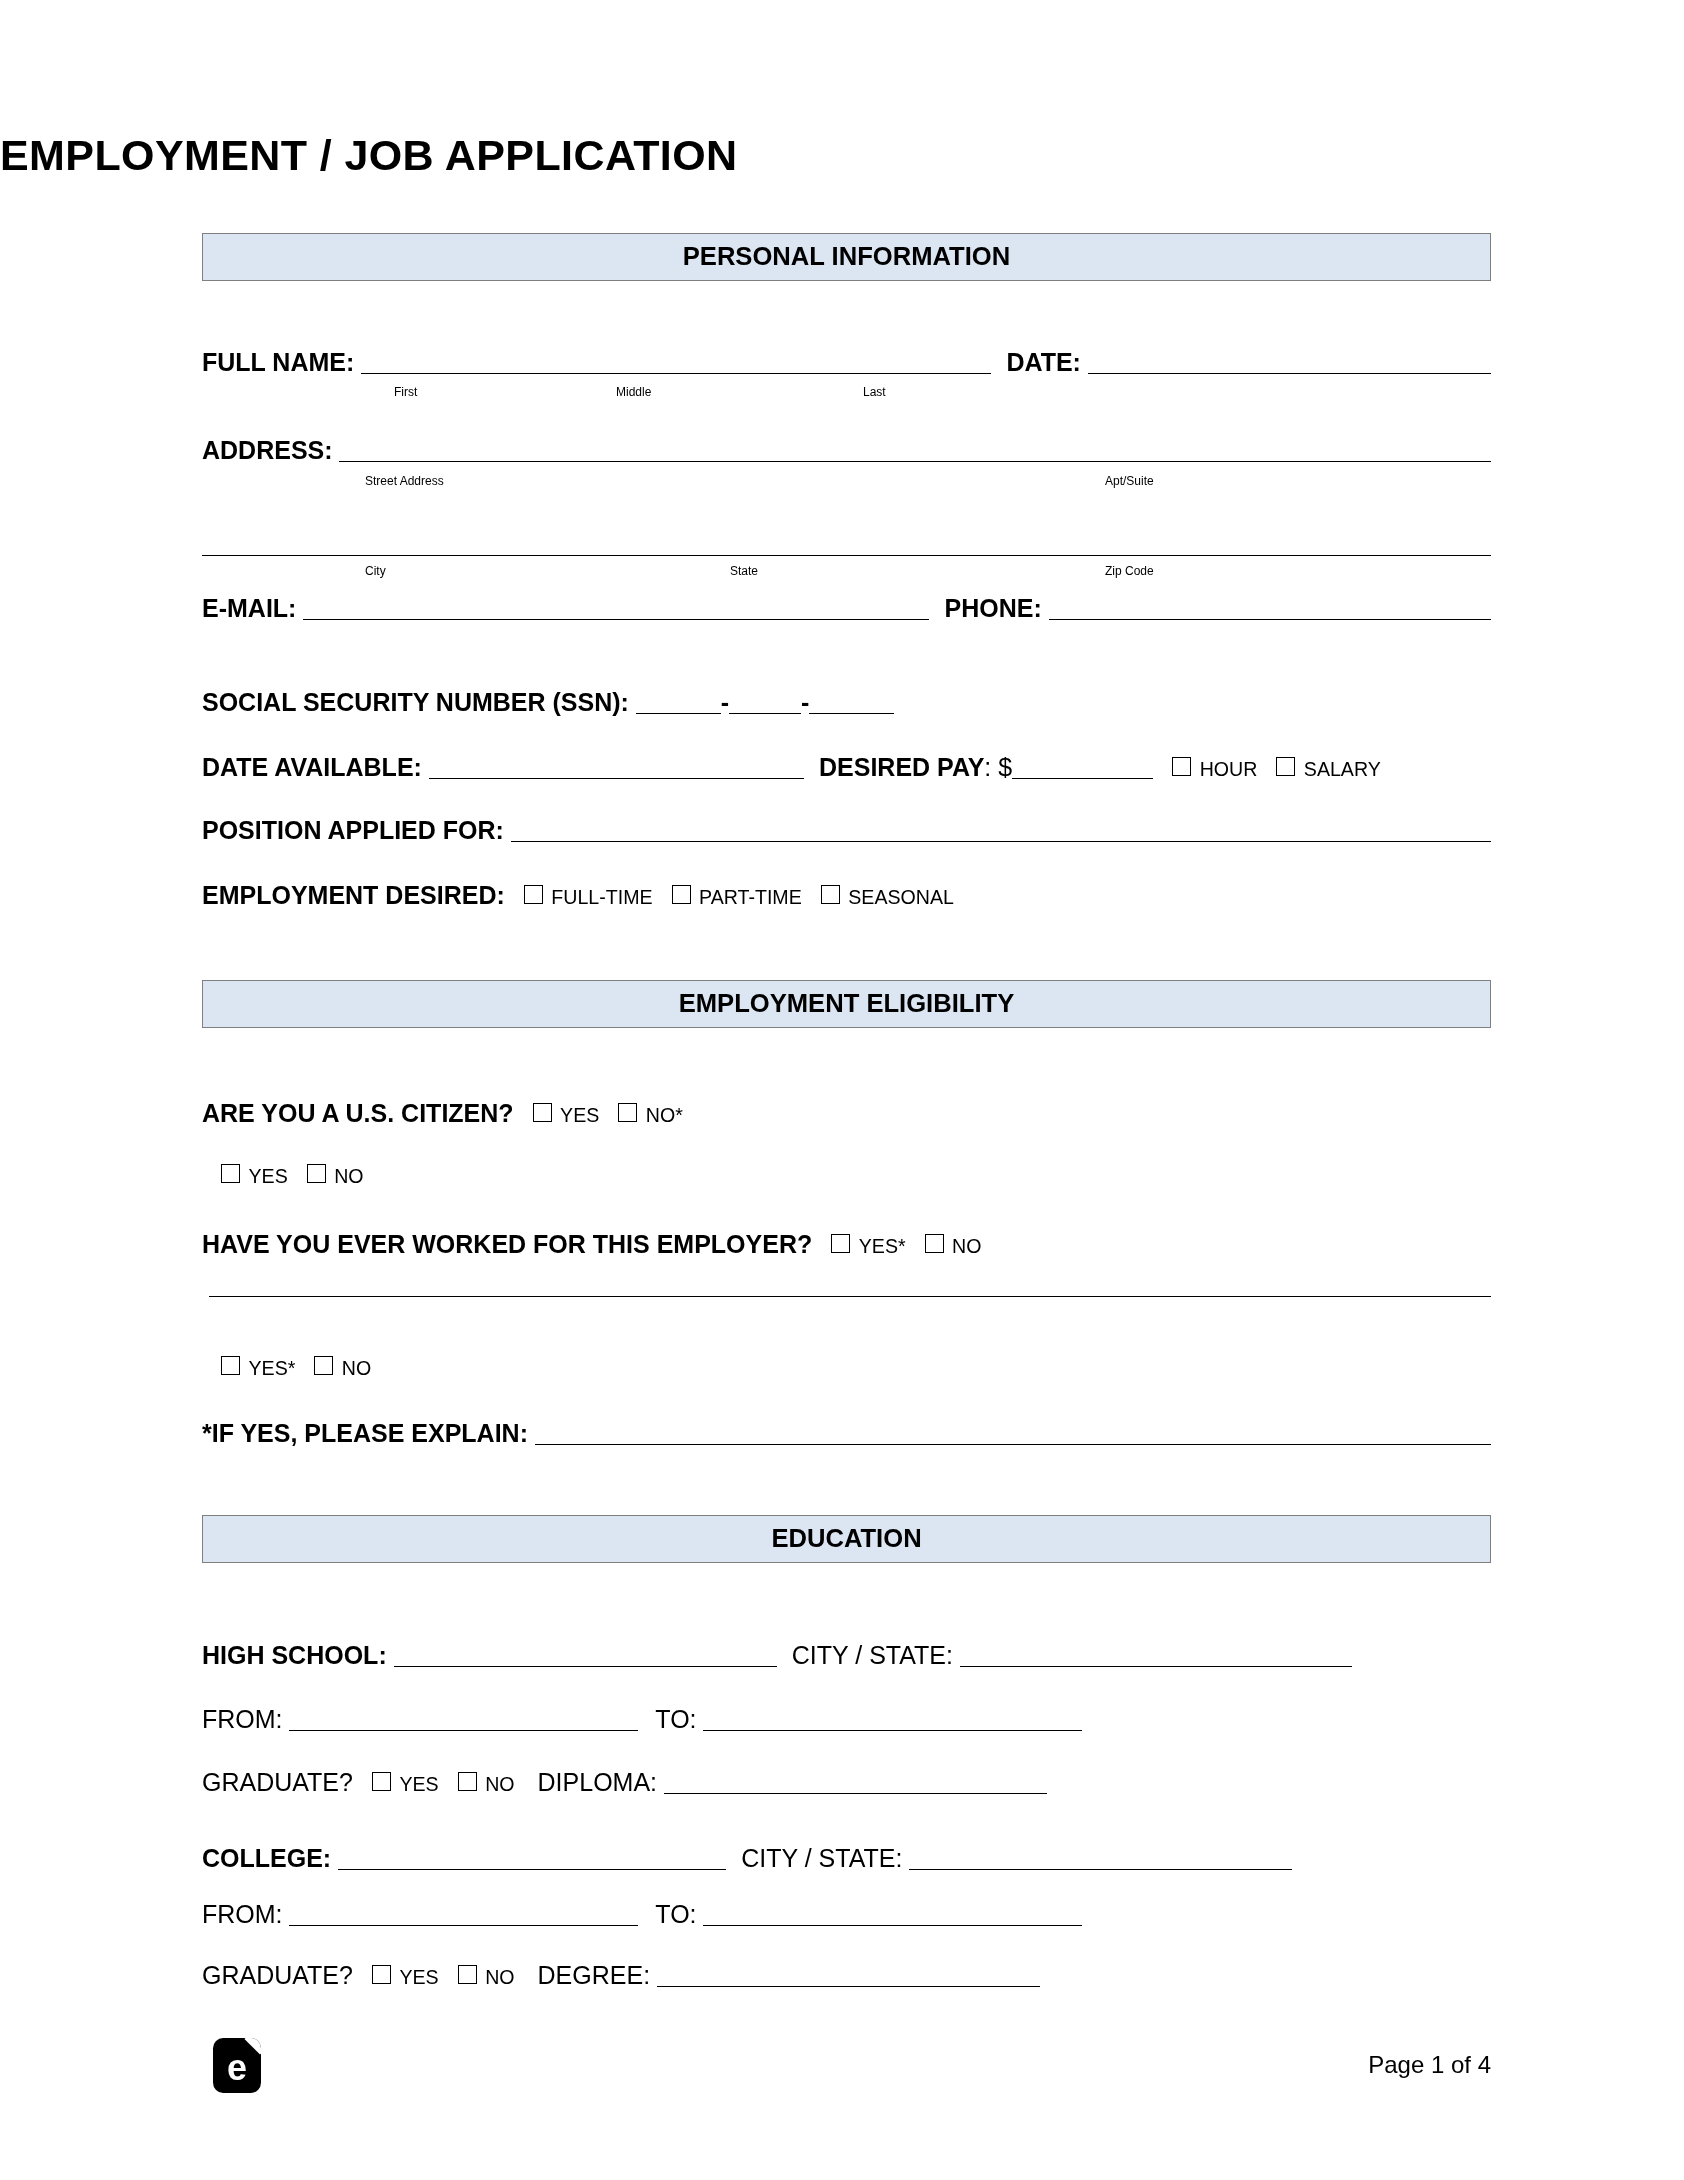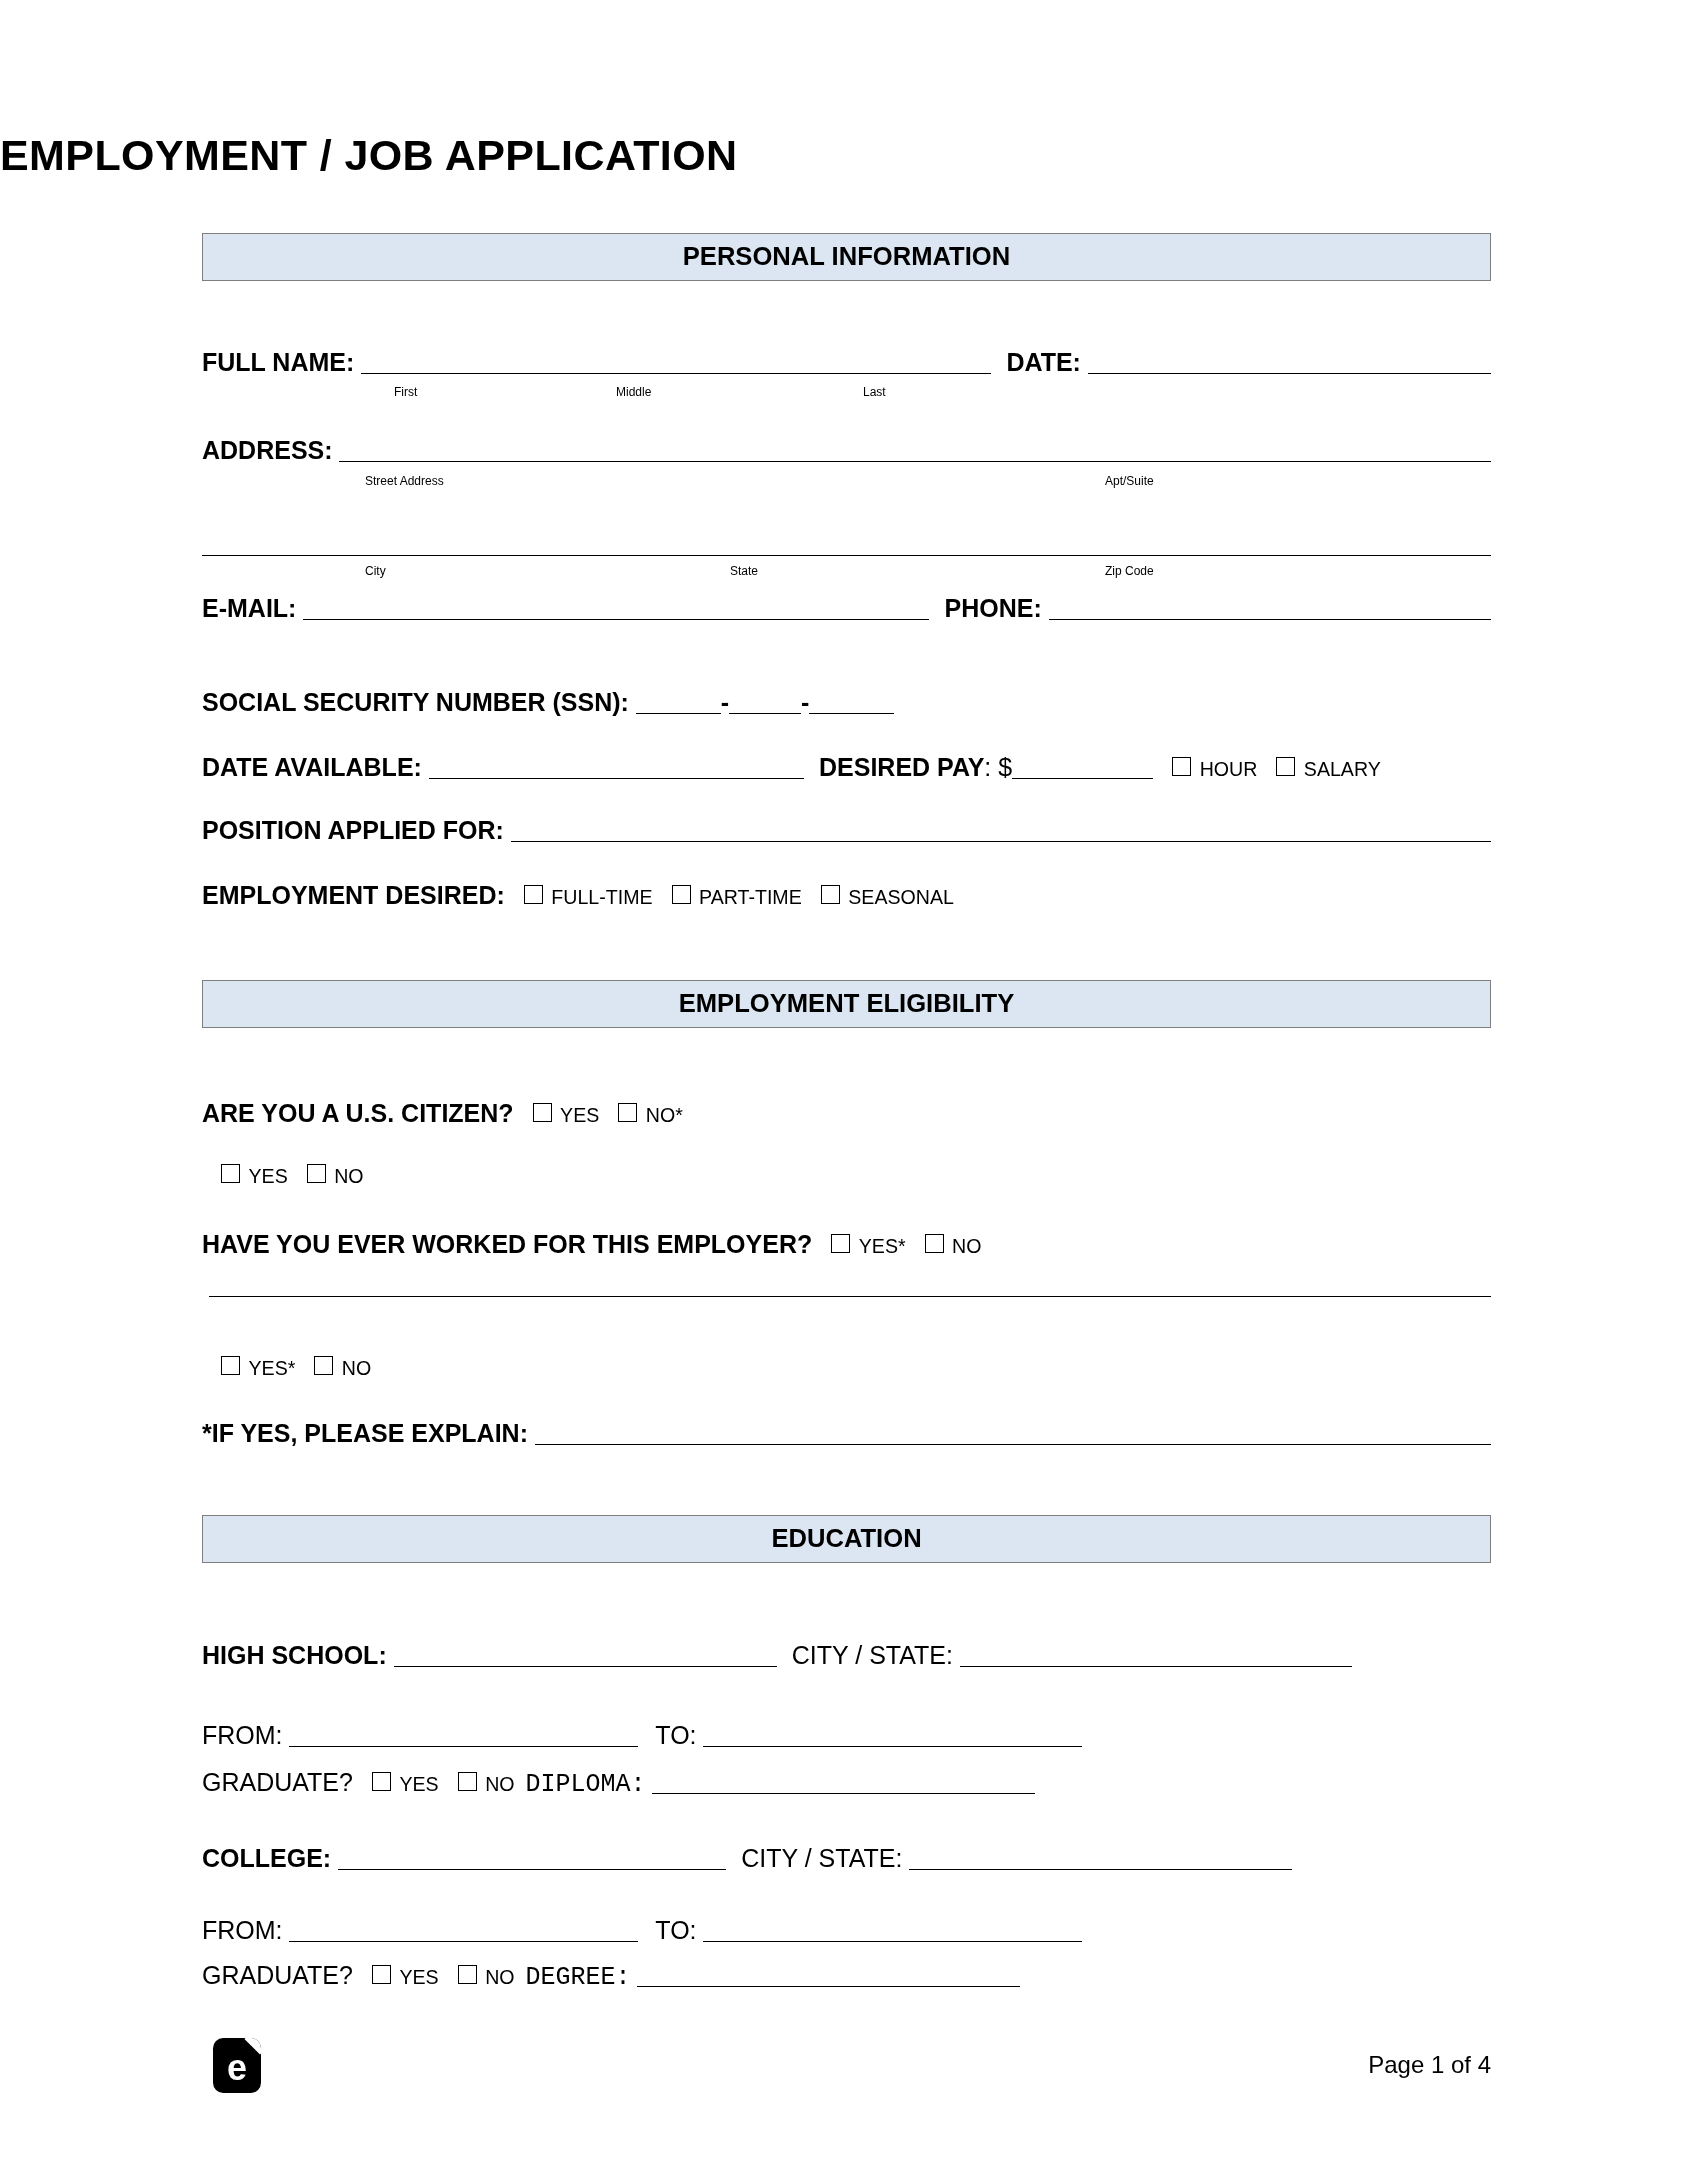--- a/index.html
+++ b/index.html
@@ -26,23 +26,23 @@
   .sub { position:absolute; top:0; font-size:12px; }
   .lbl { font-size:25px; font-weight:bold; flex:none; }
   .reg { font-size:25px; font-weight:normal; flex:none; }
   .opt { font-size:19.6px; margin-left:8.5px; flex:none; }
   .line {
     display:inline-block; height:0; border-bottom:1.7px solid #000;
     margin-left:6.8px; position:relative; top:3.4px; flex:none;
   }
   .line.grow { flex:1 1 auto; }
   .line.ml0 { margin-left:0; }
-  .ml14 { margin-left:11px;font-family:Liberation Mono, monospace; }
+  .ml14 { margin-left:23px; }
   .ml18 { margin-left:15.3px; }
-  .ml20 { margin-left:17px;margin-top:16px; }
+  .ml20 { margin-left:17px; }
   .cb {
     width:19px; height:19px; border:1.7px solid #000;
     margin-left:19px; flex:none; background:#fff;
   }
   .hyph { font-size:25px; font-weight:bold; flex:none; }
   .logo {
     position:absolute; left:213px; top:2038px; width:48px; height:55px;
     background:#000; border-radius:10.2px; overflow:hidden;
     display:flex; align-items:center; justify-content:center;
   }

